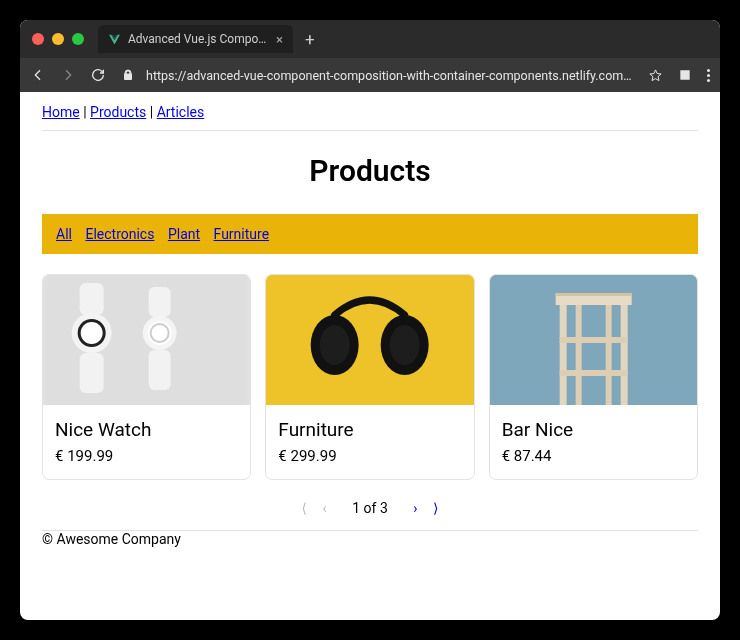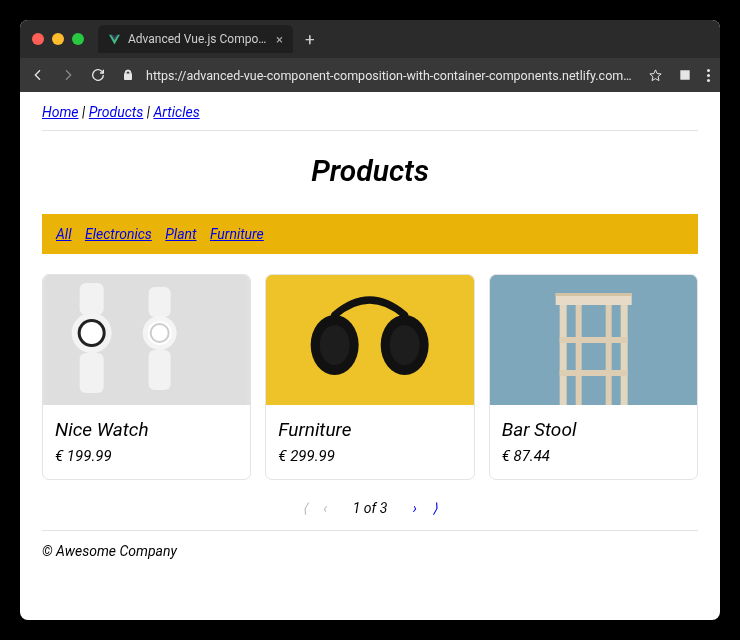--- a/index.html
+++ b/index.html
@@ -17,37 +17,37 @@
   .addrbar{height:34px;background:#383838;display:flex;align-items:center;padding:0 10px;gap:14px;color:#e5e5e5;}
   .nav-ico{width:16px;height:16px;display:flex;align-items:center;justify-content:center;}
   .nav-ico svg{width:16px;height:16px;stroke:#e5e5e5;fill:none;stroke-width:2;}
   .lock svg{width:12px;height:12px;fill:#e5e5e5;}
   .url{flex:1;font-size:12.5px;color:#e5e5e5;white-space:nowrap;overflow:hidden;text-overflow:ellipsis;margin-left:-4px;}
   .star svg{width:15px;height:15px;fill:none;stroke:#e5e5e5;stroke-width:1.6;}
   .ext svg{width:14px;height:14px;fill:#e5e5e5;}
   .kebab{display:flex;flex-direction:column;gap:2px;}
   .kebab span{width:3px;height:3px;background:#e5e5e5;border-radius:50%;}
   
-  .page{flex:1;overflow:auto;padding:12px 22px 16px;font-style:italic;}
+  .page{flex:1;overflow:auto;padding:12px 22px 16px;}
   .navlinks{font-size:14px;padding-bottom:10px;border-bottom:1px solid #e2e2e2;}
   .navlinks a{color:#0000ee;text-decoration:underline;}
   .navlinks .sep{color:#000;}
   h1{text-align:center;font-size:30px;font-weight:600;margin:22px 0 26px;}
   .filters{background:#eab308;padding:12px 14px;font-size:14px;}
   .filters a{color:#0000ee;text-decoration:underline;margin-right:10px;}
   .grid{display:flex;gap:14px;margin-top:20px;}
   .card{flex:1;border:1px solid #e3e3e3;border-radius:7px;overflow:hidden;display:flex;flex-direction:column;}
   .thumb{height:130px;position:relative;}
   .info{padding:10px 12px 14px;}
   .pname{font-size:19px;margin:3px 0 6px;}
   .pprice{font-size:15px;}
   .pager{text-align:center;margin:20px 0 14px;font-size:14px;}
   .pg{display:inline-block;margin:0 6px;color:#0000ee;}
   .pg.dis{color:#bcbcbc;}
-  .footer{border-top:1px solid #e2e2e2;padding-top:12px;font-size:14px;}
+  .footer{border-top:1px solid #e2e2e2;padding-top:0;font-size:14px;}
   
   .t0{background:#e0e0e0;}
   .t1{background:#eec32a;}
   .t2{background:#7fa7bb;}
 </style>
 </head>
 <body>
 
 <div class="window">
 
@@ -175,21 +175,21 @@
             <rect x="62" y="18" width="76" height="3" fill="#d4c3a3"></rect>
             <rect x="66" y="30" width="7" height="100" fill="#e3d6bf"></rect>
             <rect x="127" y="30" width="7" height="100" fill="#e3d6bf"></rect>
             <rect x="82" y="30" width="6" height="100" fill="#dccdb3"></rect>
             <rect x="112" y="30" width="6" height="100" fill="#dccdb3"></rect>
             <rect x="66" y="62" width="68" height="6" fill="#dccdb3"></rect>
             <rect x="66" y="95" width="68" height="6" fill="#dccdb3"></rect>
           </svg>
         </div>
         <div class="info">
-          <div class="pname">Bar Stool</div>
+          <div class="pname">Bar Nice</div>
           <div class="pprice">€ 87.44</div>
         </div>
       </div>
     </div>
 
     <div class="pager">
       <span class="pg dis">⟨</span>
       <span class="pg dis">‹</span>
       <span style="margin:0 16px">1 of 3</span>
       <span class="pg">›</span>

